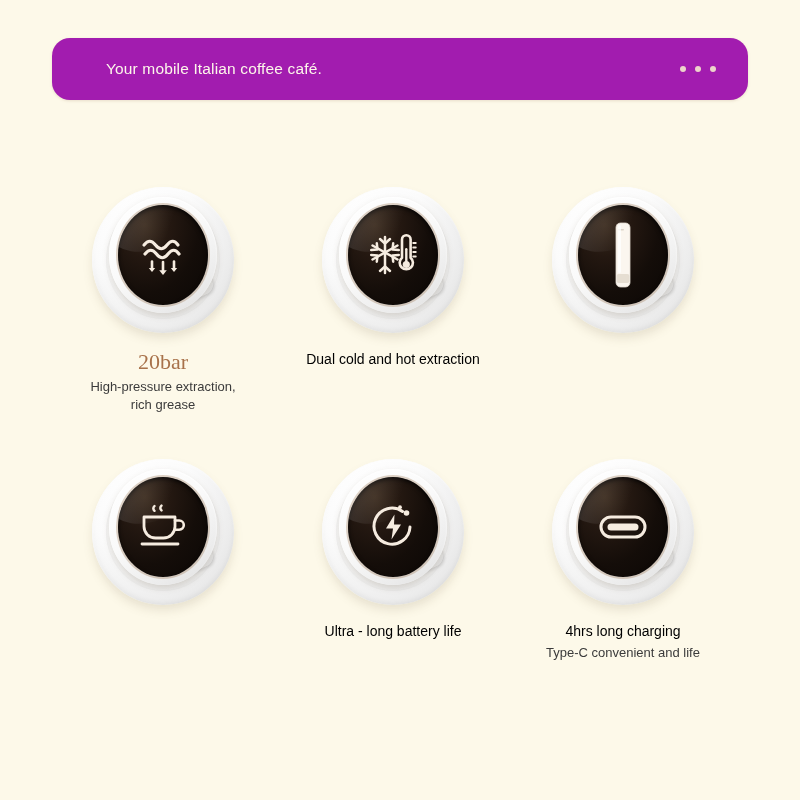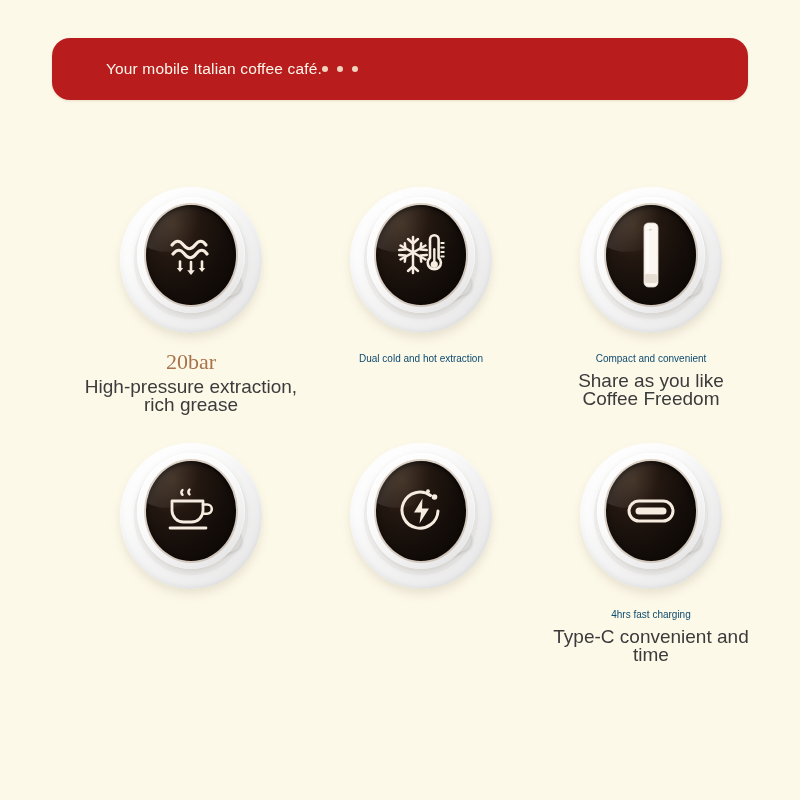--- a/index.html
+++ b/index.html
@@ -13,24 +13,25 @@
     background: #fdf9e9;
     font-family: "Liberation Sans", sans-serif;
     position: relative;
   }
 
   
   .banner {
     position: absolute;
     left: 52px; top: 38px;
     width: 696px; height: 62px;
-    background: #b91c1c;
+    background: #a21caf;
     border-radius: 18px;
     display: flex;
     align-items: center;
+    justify-content: space-between;
     padding: 0 26px 0 54px;
     box-shadow: 0 1px 3px rgba(140,100,60,0.18);
   }
   .banner-title {
     color: #fdf6ea;
     font-size: 15.5px;
     letter-spacing: 0.15px;
     white-space: nowrap;
   }
   .banner-dots {
@@ -43,25 +44,25 @@
     display: block;
     width: 6px; height: 6px;
     border-radius: 50%;
     background: #f3e3cd;
     opacity: .92;
   }
 
   
   .grid {
     position: absolute;
-    left: 76px; top: 175px;
+    left: 48px; top: 175px;
     width: 690px;
     display: grid;
     grid-template-columns: repeat(3, 1fr);
-    row-gap: 18px;
+    row-gap: 34px;
   }
   .cell {
     display: flex;
     flex-direction: column;
     align-items: center;
   }
 
   
   .cup-wrap {
     position: relative;
@@ -157,34 +158,34 @@
     display: block;
   }
 
   
   .caption {
     margin-top: 4px;
     text-align: center;
     width: 230px;
   }
   .cap-title {
-    color: #0c4a6e;
-    font-size: 10px;
+    color: #000000;
+    font-size: 14px;
     line-height: 20px;
     white-space: nowrap;
   }
   .cap-title.serif {
     font-family: "Liberation Serif", serif;
     font-size: 22px;
     line-height: 26px;
     color: #a8724a;
   }
   .cap-sub {
     color: #3b3b3b;
-    font-size: 19px;
+    font-size: 13px;
     line-height: 17.5px;
     margin-top: 3px;
     white-space: pre-line;
   }
 </style>
 </head>
 <body>
 
 <div class="banner">
   <span class="banner-title">Your mobile Italian coffee café.</span>
@@ -275,25 +276,20 @@
       <div class="coffee">
         <svg width="24" height="66" viewBox="0 0 24 66">
           <rect x="5" y="1" width="14" height="64" rx="4.5" fill="#fbf6ef"></rect>
           <rect x="5" y="1" width="14" height="64" rx="4.5" fill="none" stroke="#e2dbd1" stroke-width="0.8"></rect>
           <rect x="7" y="7" width="6" height="1.6" rx="0.8" fill="#ddd5ca"></rect>
           <rect x="5.6" y="52" width="12.8" height="9" rx="2" fill="#e6ded2"></rect>
           <rect x="7" y="3" width="3" height="48" rx="1.5" fill="#ffffff" opacity=".75"></rect>
         </svg>
       </div>
     </div>
-    <div class="caption">
-      <div class="cap-title">Compact and convenient</div>
-      <div class="cap-sub">Share as you like
-Coffee Freedom</div>
-    </div>
   </div>
 
   <div class="cell">
     <div class="cup-wrap">
       <div class="saucer-shadow"></div>
       <div class="saucer"></div>
       <div class="saucer-ring"></div>
       <div class="handle"></div>
       <div class="cup"></div>
       <div class="coffee">
@@ -322,36 +318,37 @@
       <div class="coffee">
         <svg width="48" height="48" viewBox="0 0 48 48" fill="none">
           <path d="M33.5 8.5A18 18 0 1041 24" stroke="#f6ece0" stroke-width="3" stroke-linecap="round" fill="none"></path>
           <path d="M25.5 11.5l-8.5 14h7l-1.5 11 9.5-15h-7l0.5-10z" fill="#f6ece0"></path>
           <circle cx="37.5" cy="10" r="2.8" fill="#f6ece0"></circle>
           <circle cx="31" cy="4.2" r="1.9" fill="#f6ece0"></circle>
         </svg>
       </div>
     </div>
     <div class="caption">
+      <div class="cap-title">Ultra - long battery life</div>
     </div>
   </div>
 
   <div class="cell">
     <div class="cup-wrap">
       <div class="saucer-shadow"></div>
       <div class="saucer"></div>
       <div class="saucer-ring"></div>
       <div class="handle"></div>
       <div class="cup"></div>
       <div class="coffee">
         <svg width="48" height="24" viewBox="0 0 48 24" fill="none">
           <rect x="2" y="2" width="44" height="20" rx="10" stroke="#f6ece0" stroke-width="3" fill="none"></rect>
           <rect x="8.5" y="8.5" width="31" height="7" rx="3.5" fill="#f6ece0"></rect>
         </svg>
       </div>
     </div>
     <div class="caption">
-      <div class="cap-title">4hrs fast charging</div>
-      <div class="cap-sub">Type-C convenient and time</div>
+      <div class="cap-title">4hrs long charging</div>
+      <div class="cap-sub">Type-C convenient and life</div>
     </div>
   </div>
 
 </div>
 
 </body></html>

